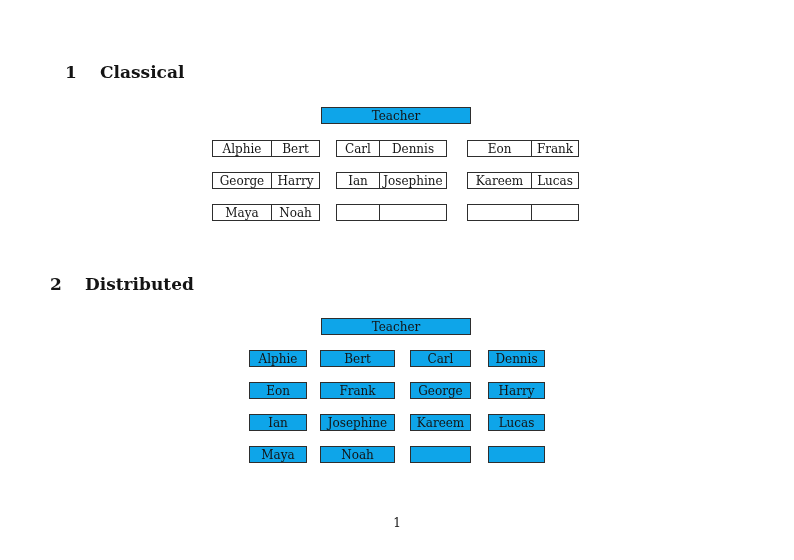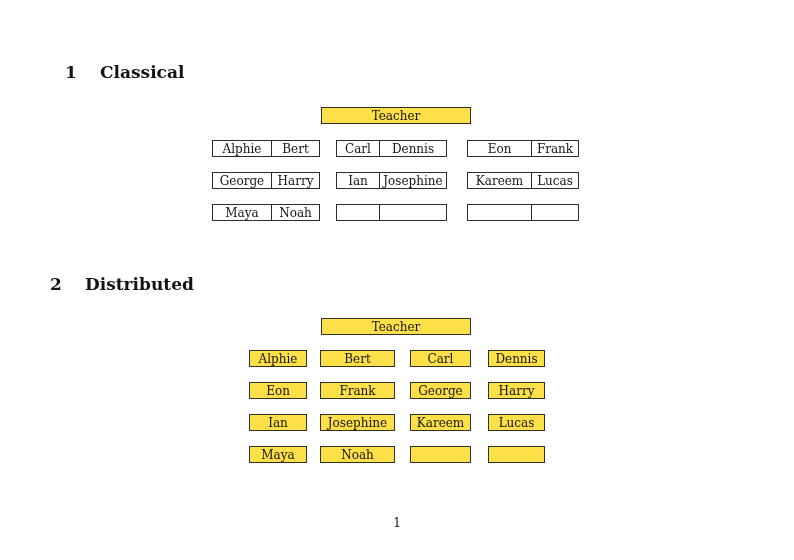--- a/index.html
+++ b/index.html
@@ -20,21 +20,21 @@
   }
   .heading .num{display:inline-block;width:35px;}
   #heading-classical{left:65px;top:63px;}
   #heading-distributed{left:50px;top:275px;}
 
   .box{
     position:absolute;
     box-sizing:border-box;
     border:1px solid #2e2e2e;
     height:17px;
-    background:#fde047;
+    background:#0ea5e9;
     display:flex;
     align-items:center;
     justify-content:center;
     font-size:12px;
     line-height:1;
   }
   .teacher-c{left:321px;top:107px;width:150px;}
   .teacher-d{left:321px;top:318px;width:150px;}
 
   .desk{

